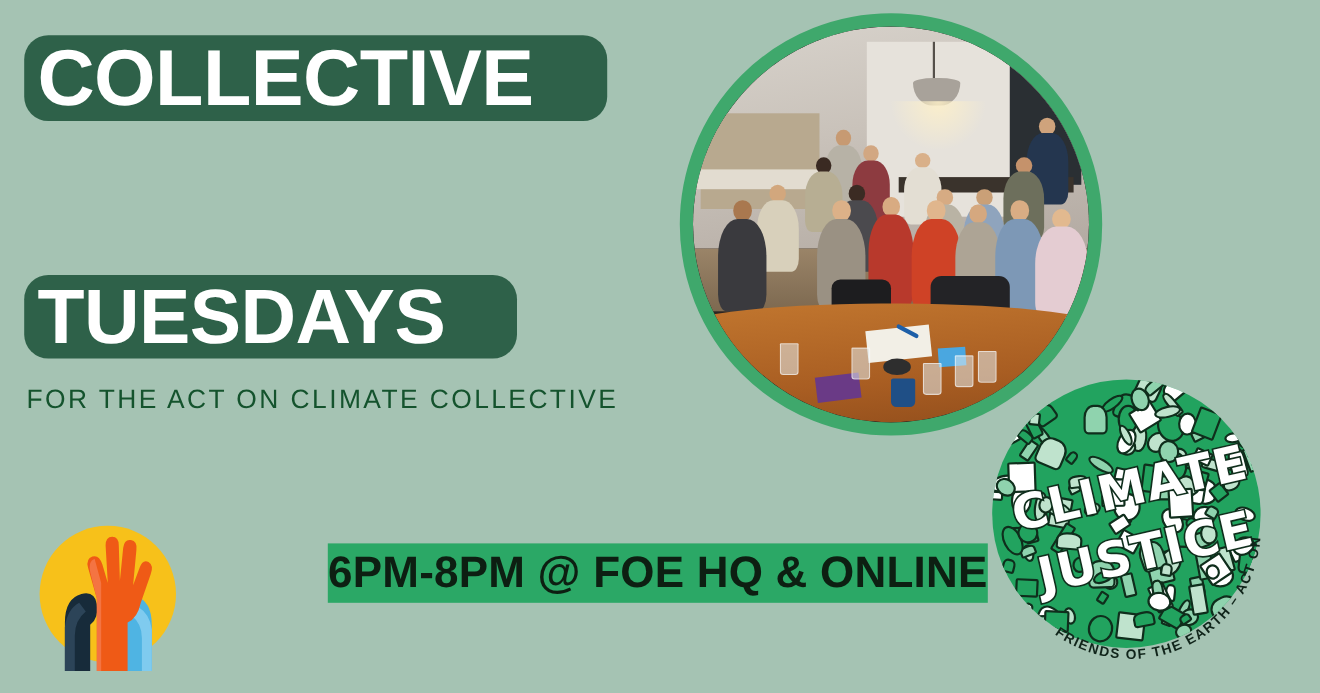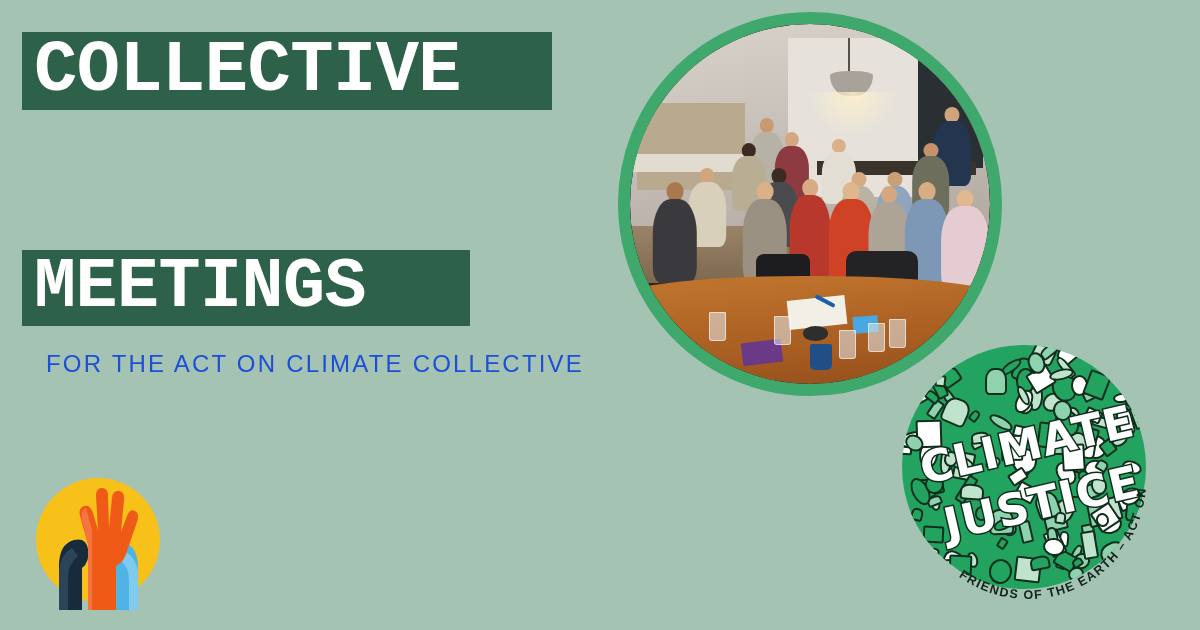--- a/index.html
+++ b/index.html
@@ -24,21 +24,22 @@
   .title-block {
     position: absolute;
     background: #2e6149;
     color: #ffffff;
     font-weight: 700;
     letter-spacing: -0.5px;
     line-height: 1;
     display: flex;
     align-items: center;
     white-space: nowrap;
-    font-family: Liberation Mono, monospace;
+    font-family: Liberation Sans, sans-serif;
+    border-radius: 22px;
   }
   #title-line-1 {
     left: 22px;  top: 32px;
     width: 530px; height: 78px;
     font-size: 72px;
     padding-left: 12px;
     box-sizing: border-box;
   }
   #title-line-2 {
     left: 22px;  top: 140px;
@@ -50,25 +51,25 @@
   #title-line-3 {
     left: 22px;  top: 250px;
     width: 448px; height: 76px;
     font-size: 70px;
     padding-left: 12px;
     box-sizing: border-box;
   }
 
   #subtitle {
     position: absolute;
-    left: 46px;
+    left: 24px;
     top: 350px;
     font-size: 24px;
     letter-spacing: 2.2px;
-    color: #1d4ed8;
+    color: #14532d;
     font-weight: 400;
     white-space: nowrap;
   }
 
   
   .band {
     position: absolute;
     background: #2ba866;
     color: #0d1f12;
     font-weight: 700;
@@ -271,25 +272,26 @@
   }
 </style>
 </head>
 <body>
 
 <div id="poster">
 
   <div class="title-block" id="title-line-1">COLLECTIVE</div>
 
 
-  <div class="title-block" id="title-line-3">MEETINGS</div>
+  <div class="title-block" id="title-line-3">TUESDAYS</div>
 
   <div id="subtitle">FOR THE ACT ON CLIMATE COLLECTIVE</div>
 
 
+  <div class="band" id="band-time">6PM-8PM @ FOE HQ &amp; ONLINE</div>
 
   <div id="photo-circle">
     <div id="photo-inner">
       <div class="room-wall"></div>
       <div class="room-wall-panel"></div>
       <div class="room-window"></div>
       <div class="room-shelf"></div>
       <div class="room-shelf-2"></div>
       <div class="lamp-cord"></div>
       <div class="lamp-shade"></div>

